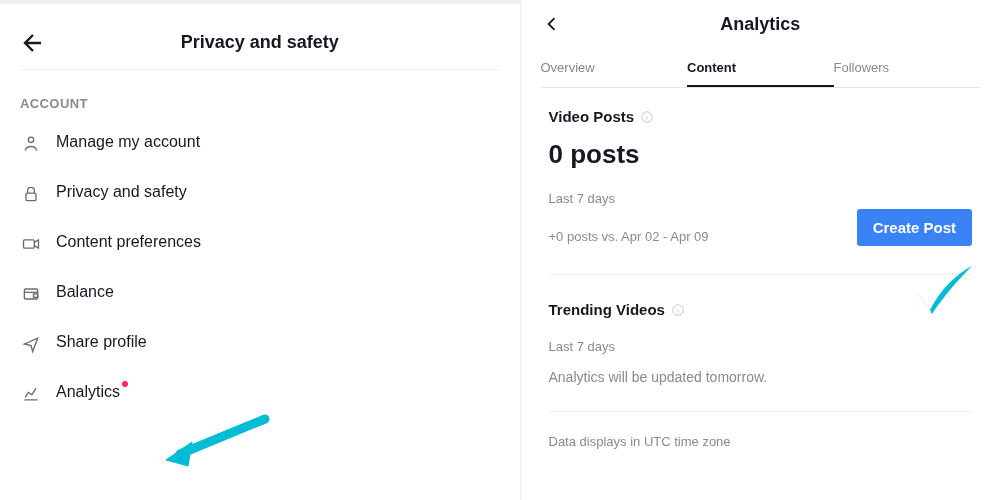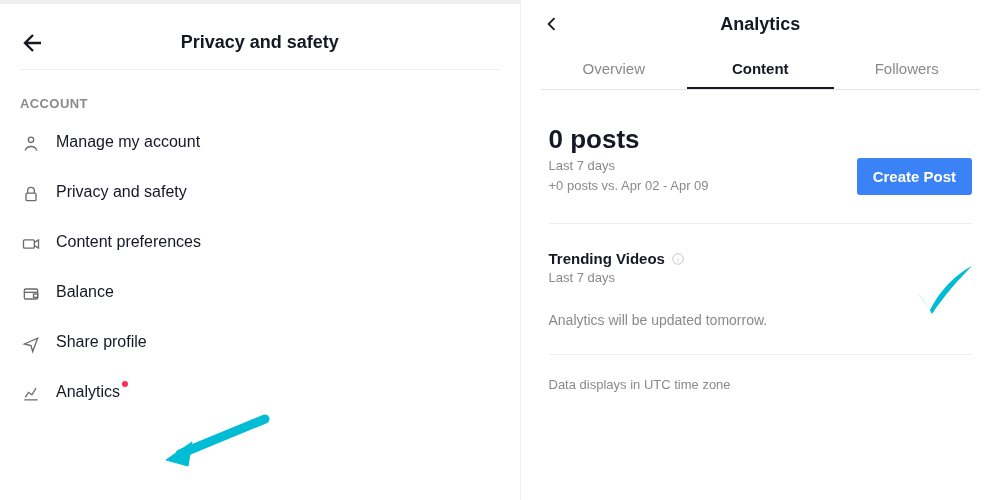--- a/index.html
+++ b/index.html
@@ -24,37 +24,37 @@
   .annot-arrow { position: absolute; left: 160px; top: 410px; pointer-events: none; }
   .annot-arrow svg { fill: #00bcd4; stroke: #00bcd4; }
 
   
   .right-top { padding: 0 20px; }
   .right-header { display: flex; align-items: center; height: 48px; }
   .chev-back { width: 22px; height: 22px; display: flex; align-items: center; justify-content: center; cursor: pointer; }
   .chev-back svg { stroke: #161823; stroke-width: 2.2; fill: none; }
   .right-title { flex: 1; text-align: center; font-size: 18px; font-weight: 700; color: #161823; margin-right: 22px; }
   .tabs { display: flex; border-bottom: 1px solid #e3e3e3; }
-  .tab { flex: 1; text-align: center; padding: 12px 0 10px; font-size: 15px; color: #8a8a8a; cursor: pointer; }
+  .tab { flex: 1; text-align: left; padding: 12px 0 10px; font-size: 13px; color: #8a8a8a; cursor: pointer; }
   .tab.active { color: #161823; font-weight: 700; border-bottom: 2px solid #161823; }
 
   .content-area { padding: 20px 28px 0; }
   .row-title { display: flex; align-items: center; }
   .sec-heading { font-size: 15px; font-weight: 700; color: #161823; }
   .info-icon { width: 14px; height: 14px; margin-left: 6px; display: inline-flex; }
   .info-icon svg { stroke: #bdbdbd; stroke-width: 1.4; fill: none; }
 
   .posts-row { display: flex; align-items: flex-end; justify-content: space-between; margin-top: 14px; }
   .posts-count { font-size: 26px; font-weight: 700; color: #161823; }
-  .sub-text { font-size: 13px; color: #8a8a8a; margin-top: 2px; line-height: 1.4; }
+  .sub-text { font-size: 13px; color: #8a8a8a; margin-top: 20px; line-height: 1.4; }
   .create-btn { background: #3b82f6; color: #fff; font-size: 15px; font-weight: 600; border: none; padding: 10px 16px; border-radius: 3px; cursor: pointer; }
 
   .divider { height: 1px; background: #eee; margin: 28px 0 0; }
   .trending-block { margin-top: 26px; }
-  .pending-text { font-size: 14px; color: #8a8a8a; margin-top: 24px; }
+  .pending-text { font-size: 14px; color: #8a8a8a; margin-top: 12px; }
   .footer-note { font-size: 13px; color: #8a8a8a; padding: 22px 0 0; border-top: 1px solid #eee; margin-top: 26px; }
 
   .annot-check { position: absolute; right: 22px; top: 262px; pointer-events: none; }
   .annot-check svg { fill: #00bcd4; }
 </style>
 </head>
 <body>
 
 <div class="panel left">
   <div class="left-header">
@@ -149,20 +149,29 @@
       <div class="right-title">Analytics</div>
     </div>
     <div class="tabs">
       <div class="tab">Overview</div>
       <div class="tab active">Content</div>
       <div class="tab">Followers</div>
     </div>
   </div>
 
   <div class="content-area">
+    <div class="row-title">
+      <span class="sec-heading">Video Posts</span>
+      <span class="info-icon">
+        <svg viewBox="0 0 24 24" width="14" height="14">
+            <circle cx="12" cy="12" r="9"></circle>
+            <path d="M12 8h0M12 11v5"></path>
+          </svg>
+      </span>
+    </div>
 
     <div class="posts-row">
       <div>
         <div class="posts-count">0 posts</div>
         <div class="sub-text">Last 7 days</div>
         <div class="sub-text">+0 posts vs. Apr 02 - Apr 09</div>
       </div>
       <button class="create-btn">Create Post</button>
     </div>
 

